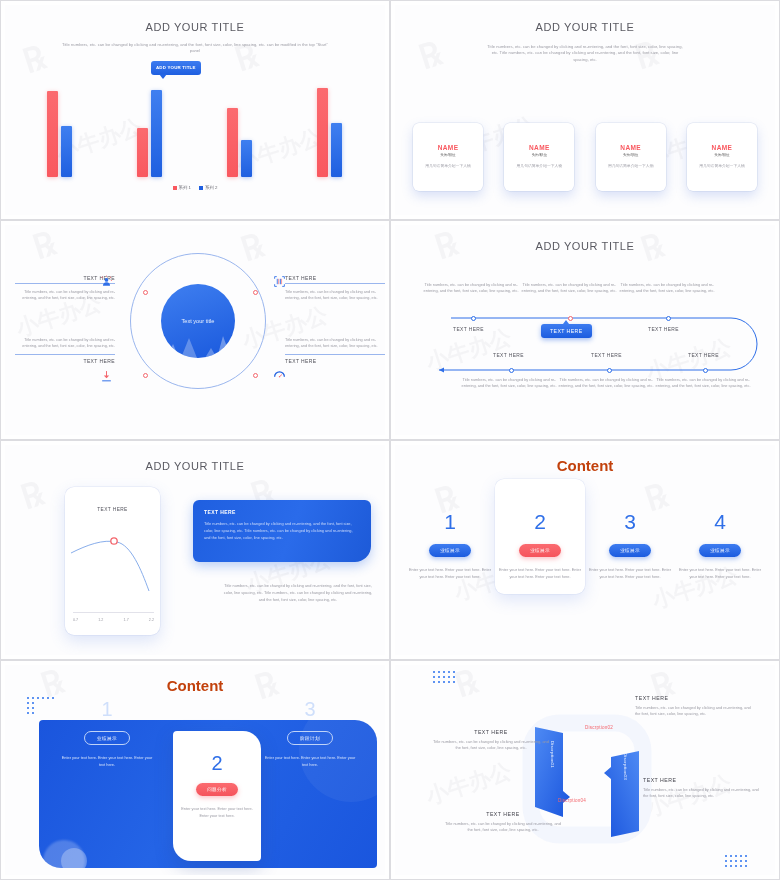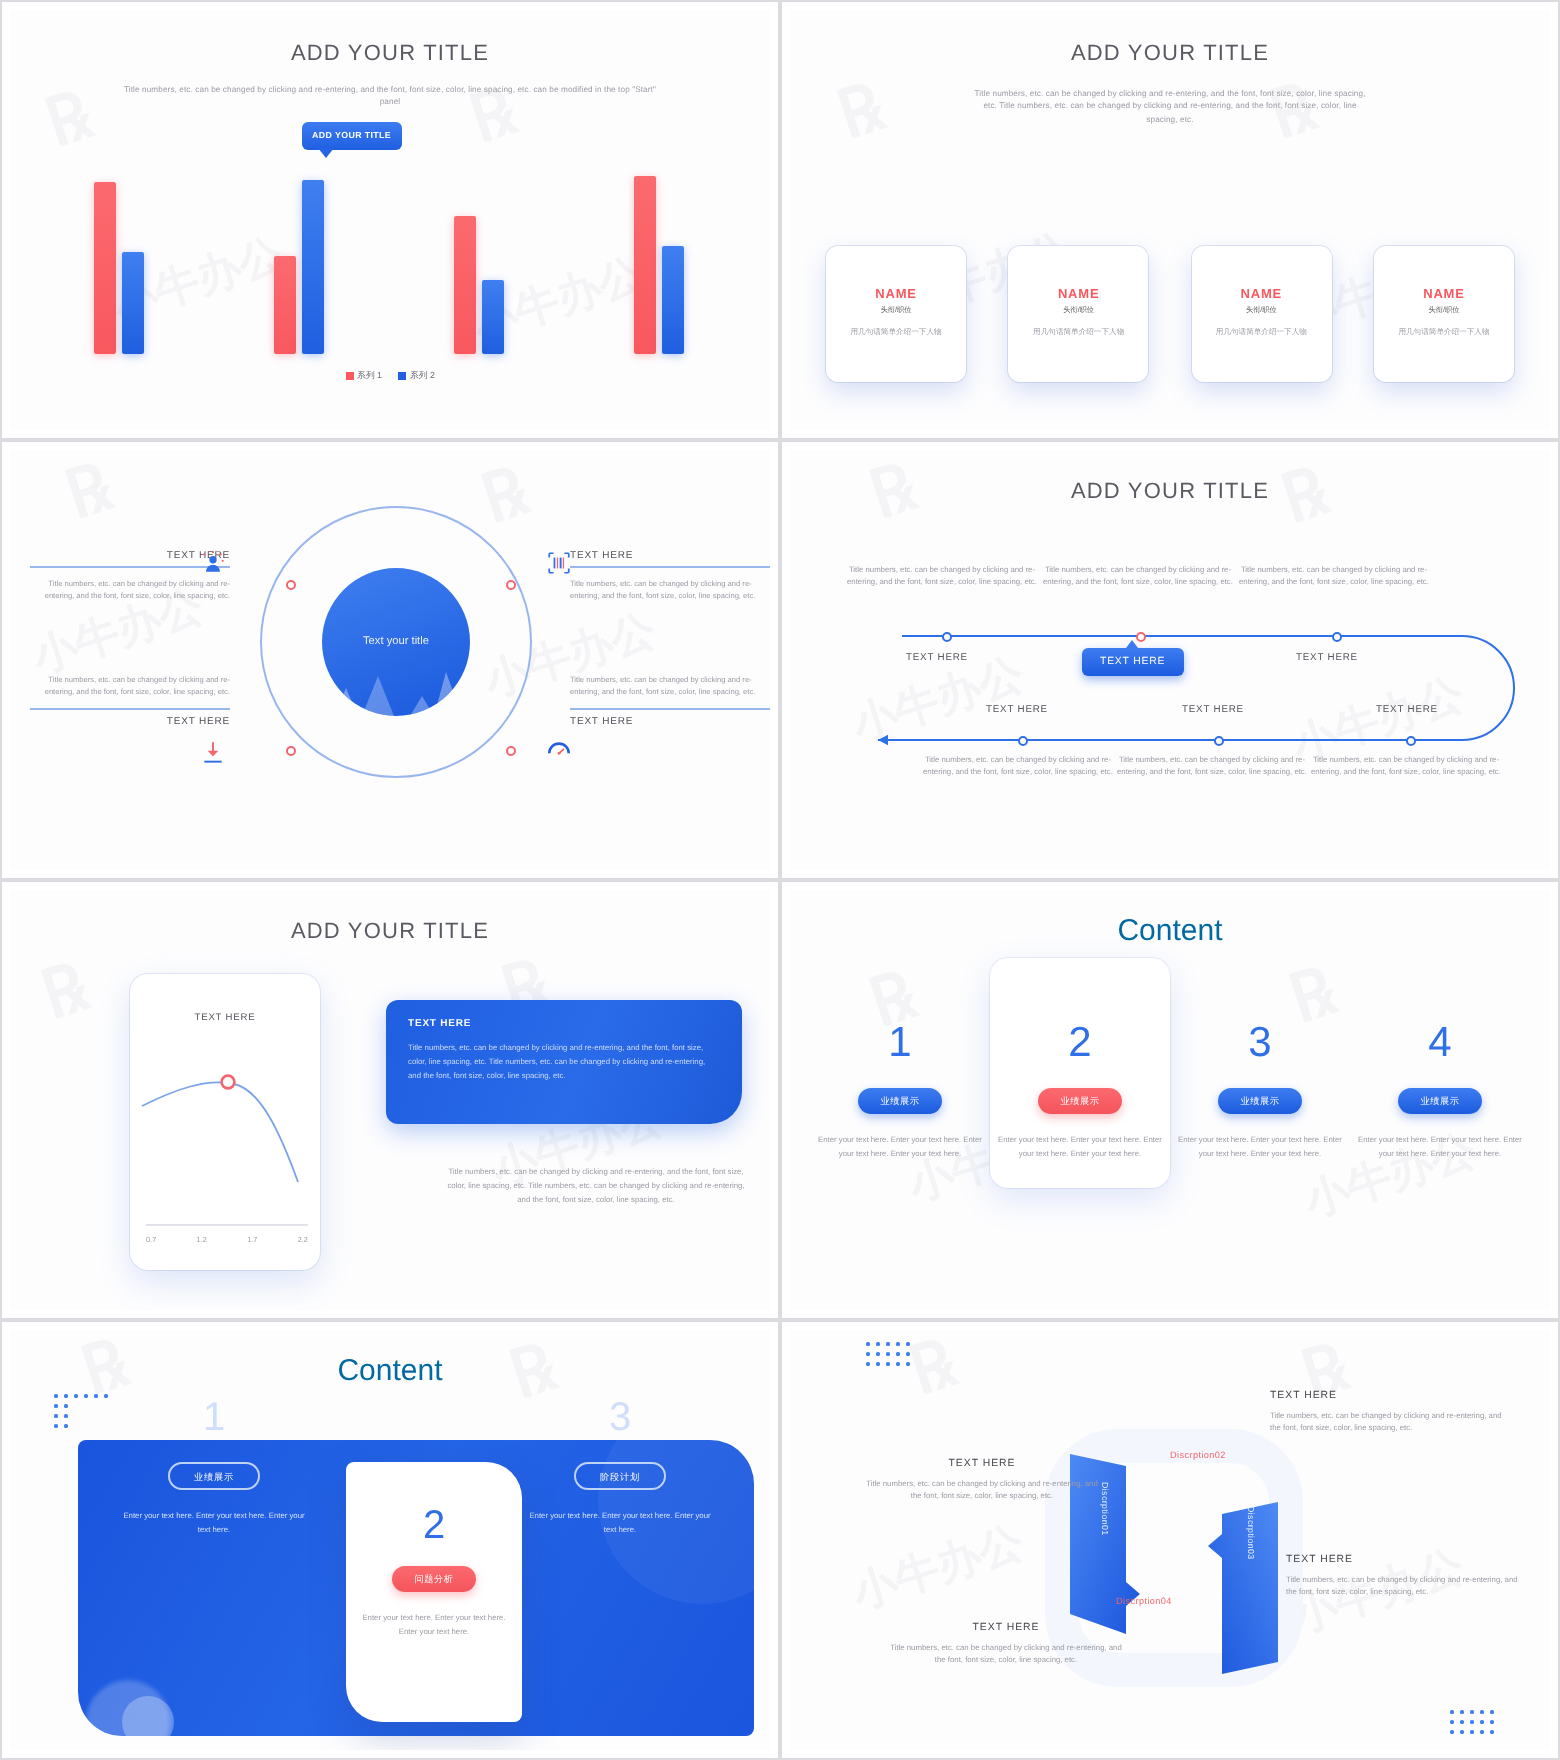--- a/index.html
+++ b/index.html
@@ -20,21 +20,21 @@
     background: #fff;
     border: 1px solid #dcdce0;
     overflow: hidden;
   }
   .slide-inner { position:absolute; inset:4px; background:#fdfdfe; overflow:hidden; }
 
   .title {
     text-align:center; font-size:11px; color:#5a5a62; letter-spacing:.6px;
     font-weight:400;
   }
-  .title-big { text-align:center; font-size:15px; color:#0369a1; font-weight:400; }
+  .title-big { text-align:center; font-size:15px; color:#c2410c; font-weight:700; }
   .sub {
     text-align:center; font-size:4.1px; color:#9b9ba4; line-height:1.55;
     letter-spacing:.05px;
   }
   .wm {
     position:absolute; font-size:34px; color:rgba(170,170,180,.10);
     font-weight:700; pointer-events:none; user-select:none;
     font-family:"Liberation Serif", serif;
   }
 

